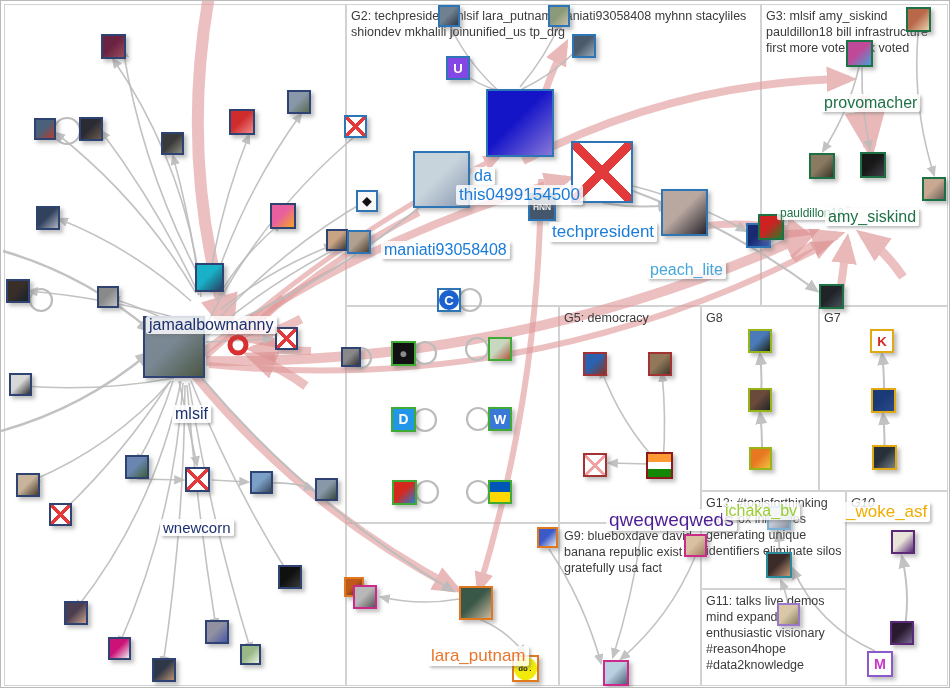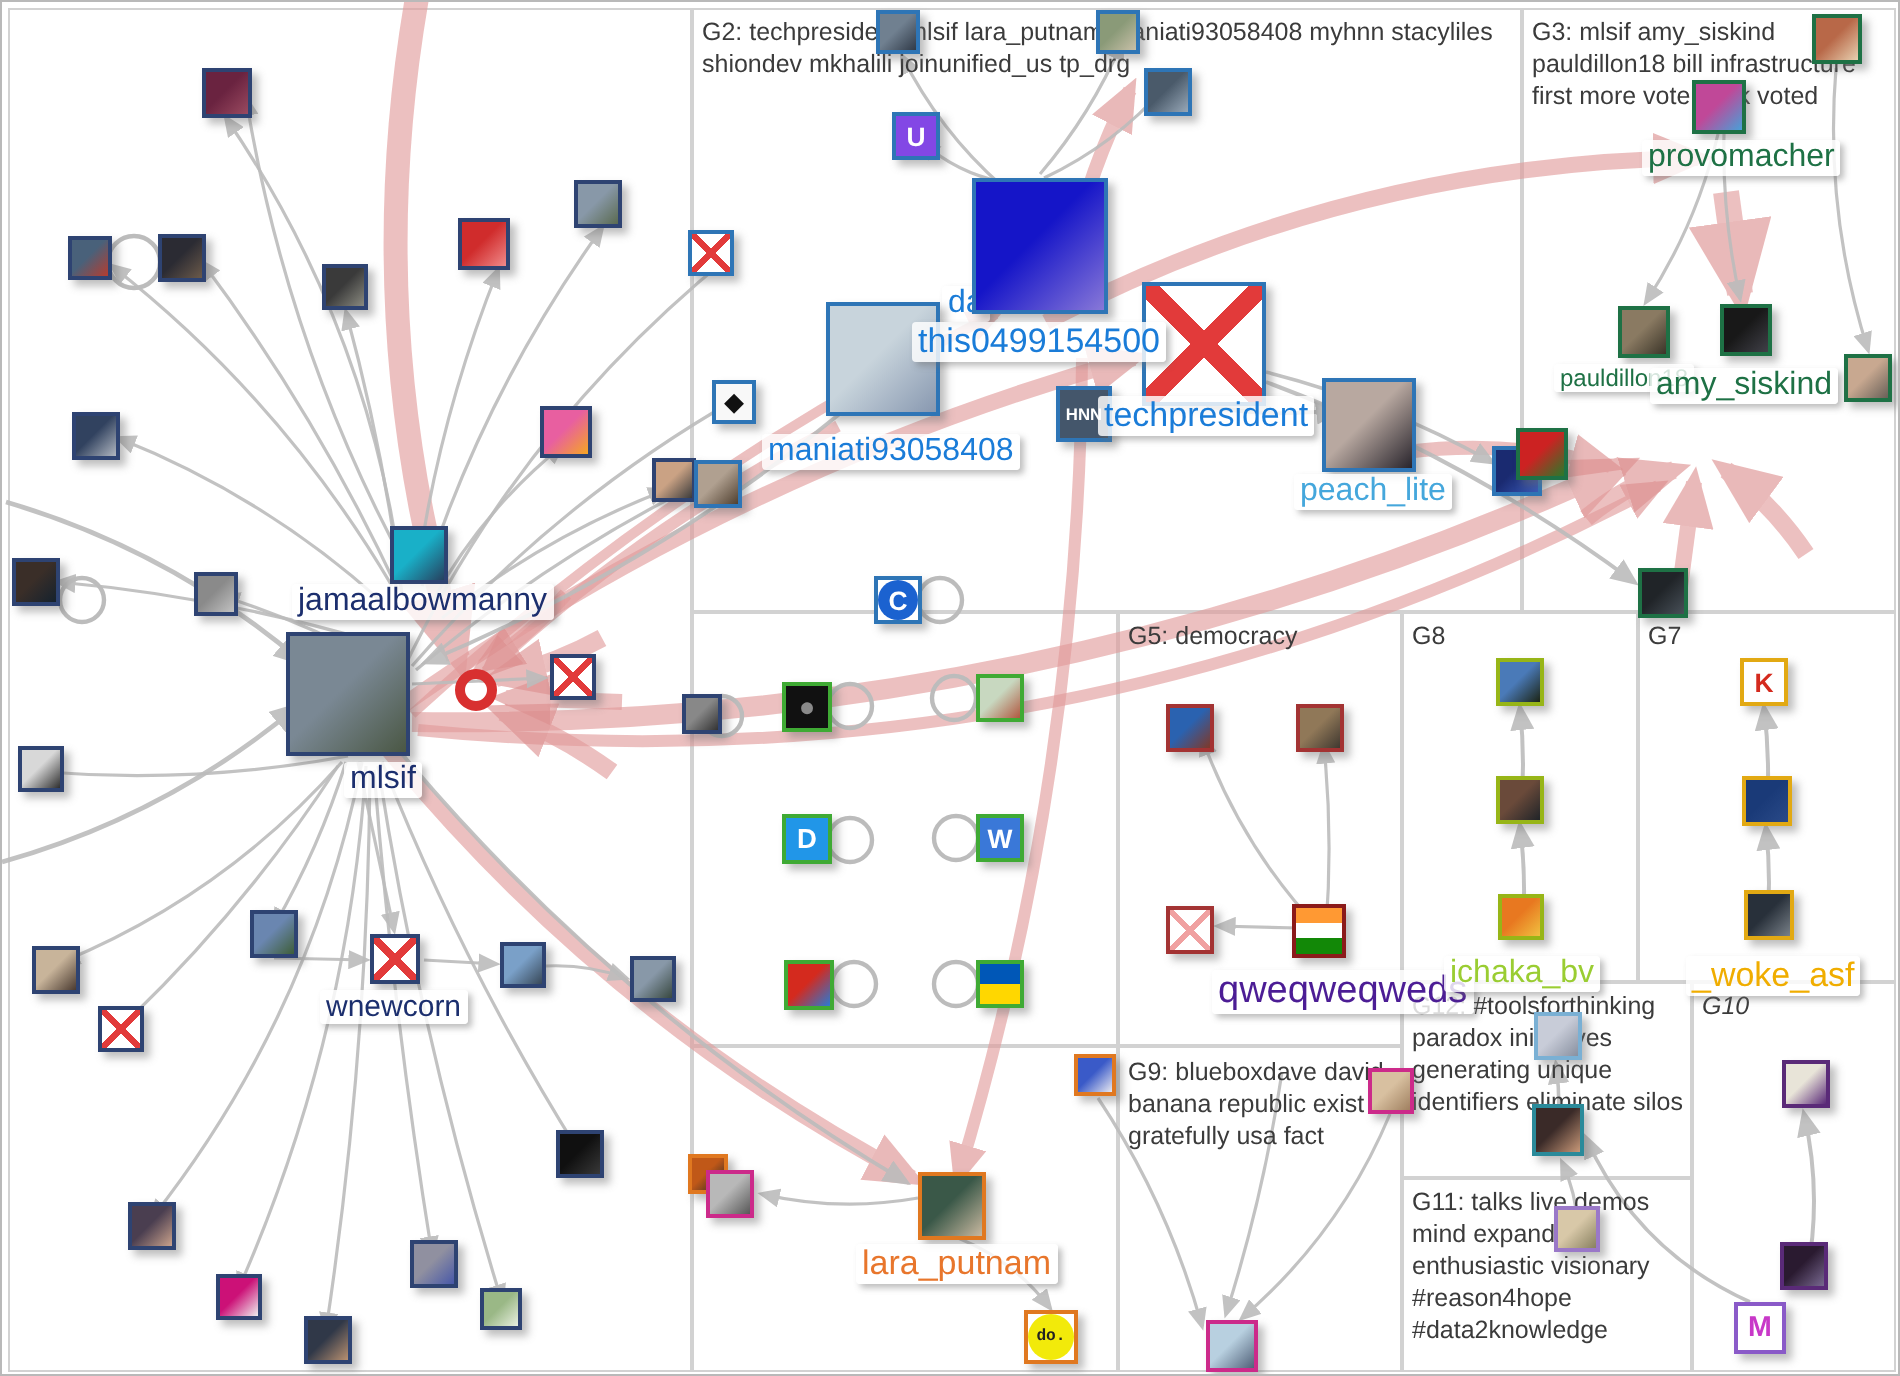--- a/index.html
+++ b/index.html
@@ -13,21 +13,21 @@
                font-weight:bold;overflow:hidden;}
   .nx{background:
       linear-gradient(45deg,transparent 44%,#e23a3a 44%,#e23a3a 56%,transparent 56%),
       linear-gradient(-45deg,transparent 44%,#e23a3a 44%,#e23a3a 56%,transparent 56%),#fff;}
   .nx.light{background:
       linear-gradient(45deg,transparent 45%,#f0a0a0 45%,#f0a0a0 55%,transparent 55%),
       linear-gradient(-45deg,transparent 45%,#f0a0a0 45%,#f0a0a0 55%,transparent 55%),#fff;}
   .flag-india{background:linear-gradient(180deg,#ff9933 0 33%,#ffffff 33% 66%,#128807 66% 100%);}
   .flag-ukraine{background:linear-gradient(180deg,#0057b7 0 50%,#ffd700 50% 100%);}
   .lbl{position:absolute;z-index:5;background:rgba(255,255,255,.82);padding:0 3px;
-       border-radius:2px;box-shadow:2px 2px 3px rgba(110,110,110,.45);white-space:nowrap;}
+       border-radius:2px;box-shadow:2px 2px 3px rgba(110,110,110,.45);white-space:nowrap;margin-top:24px;}
   .lbl.under{z-index:3;}
 </style>
 </head>
 <body>
 
 <div id="stage">
     <div class="gbox" style="left: 3px; top: 3px; width: 342px; height: 682px;"></div>
     <div class="gbox" style="left: 345px; top: 3px; width: 415px; height: 302px;"></div>
     <div class="ghead" style="left: 350px; top: 7px; width: 404px;">G2: techpresident mlsif lara_putnam maniati93058408 myhnn stacyliles shiondev mkhalili joinunified_us tp_drg</div>
     <div class="gbox" style="left: 760px; top: 3px; width: 187px; height: 302px;"></div>

